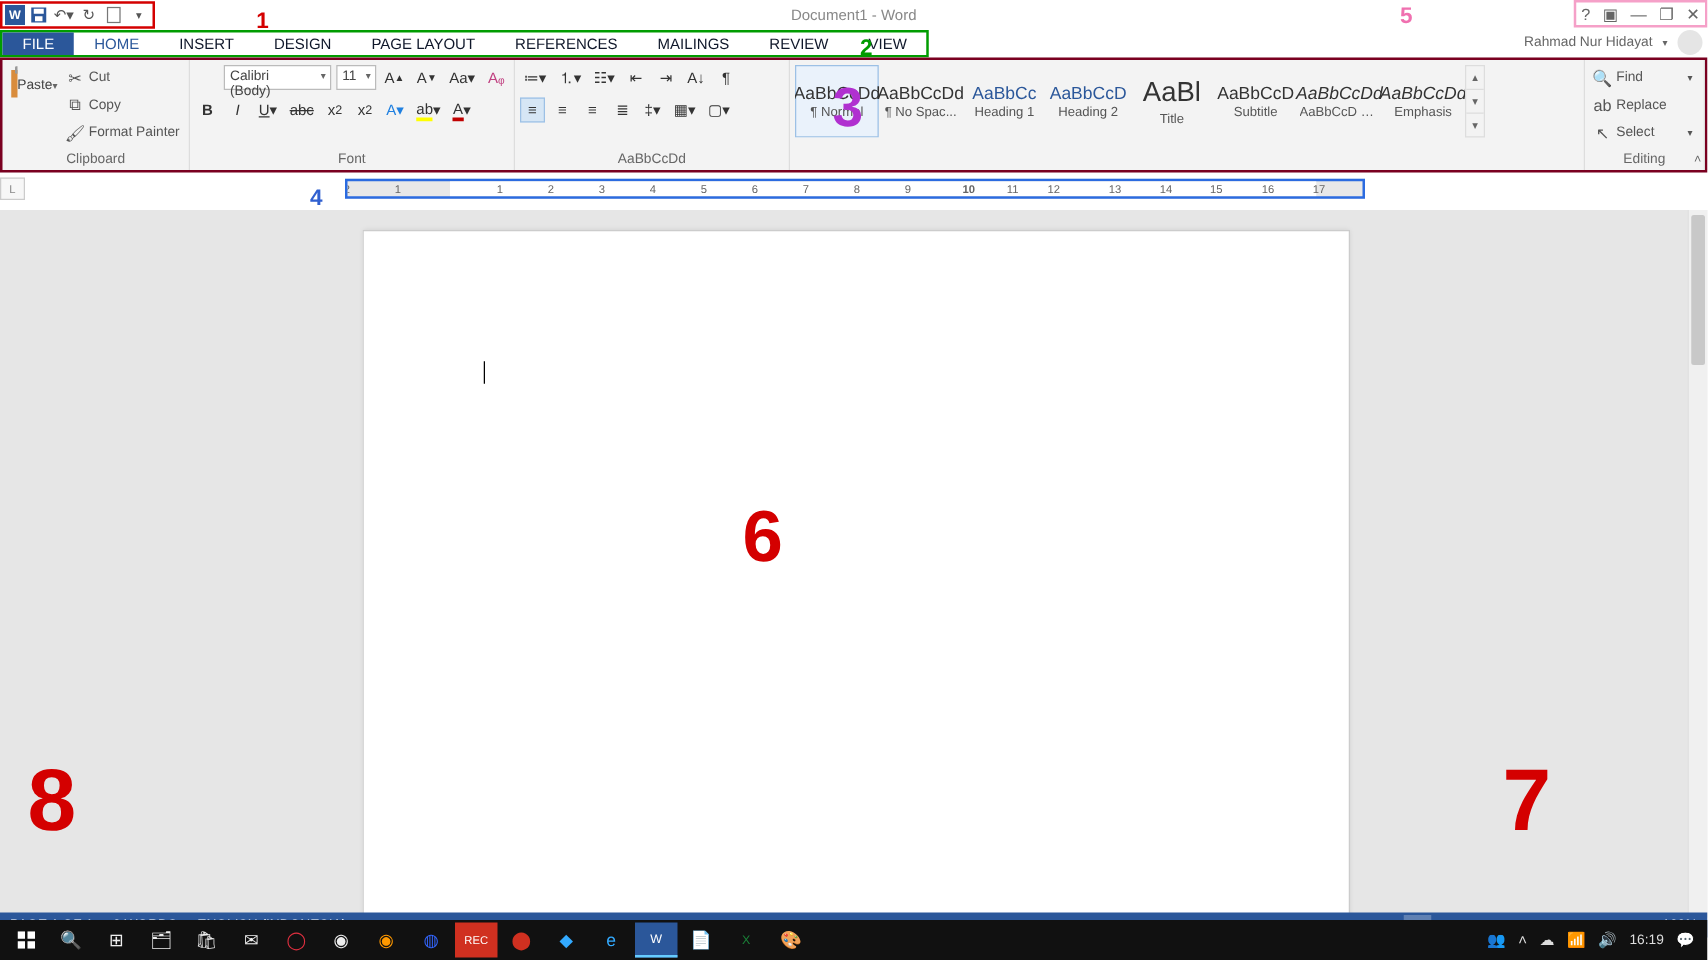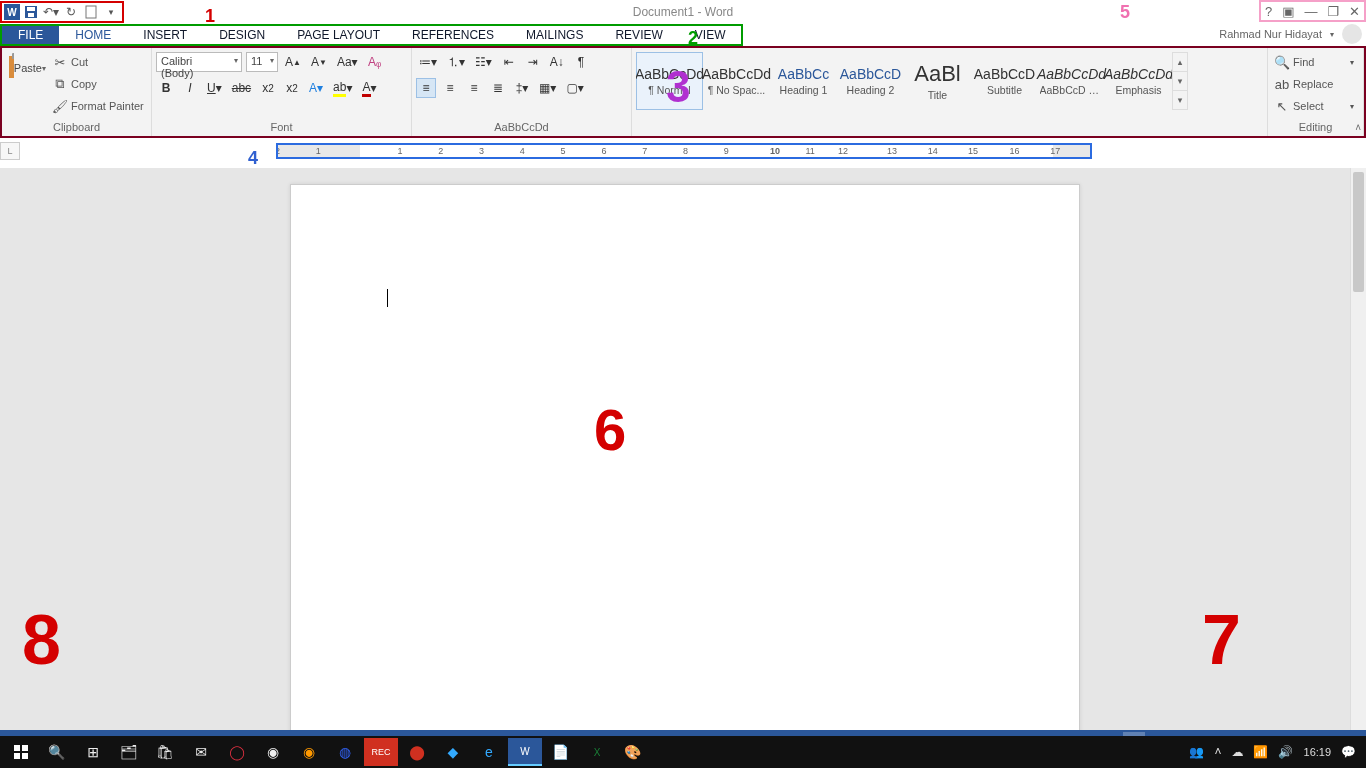--- a/index.html
+++ b/index.html
@@ -177,21 +177,21 @@
             <span>Format Painter</span>
           </div>
       </div>
     </div>
     <div class="group-label">Clipboard</div>
   </div>
 
   <div class="group" style="width:260px;">
     <div style="display:flex;flex-direction:column;gap:6px;">
       <div class="row">
-        <div class="fontname dd-arrow" style="position:relative;">Calibri (Body)</div>
+        <div class="fontname dd-arrow" style="position:relative;margin-left:23px;">Calibri (Body)</div>
         <div class="fontsize dd-arrow" style="position:relative;">11</div>
         <span class="fmt-btn">A<sup style="font-size:8px;">▲</sup></span>
         <span class="fmt-btn">A<sup style="font-size:8px;">▼</sup></span>
         <span class="fmt-btn">Aa▾</span>
         <span class="fmt-btn" style="color:#c04080;">Aᵩ</span>
       </div>
       <div class="row">
         <span class="fmt-btn">
             <b>B</b>
           </span>

